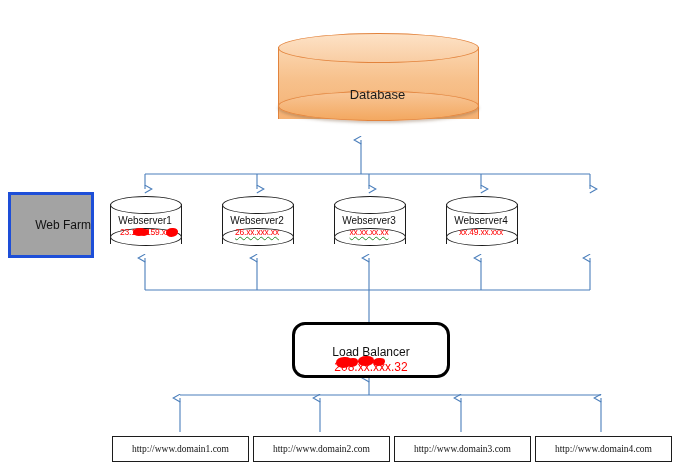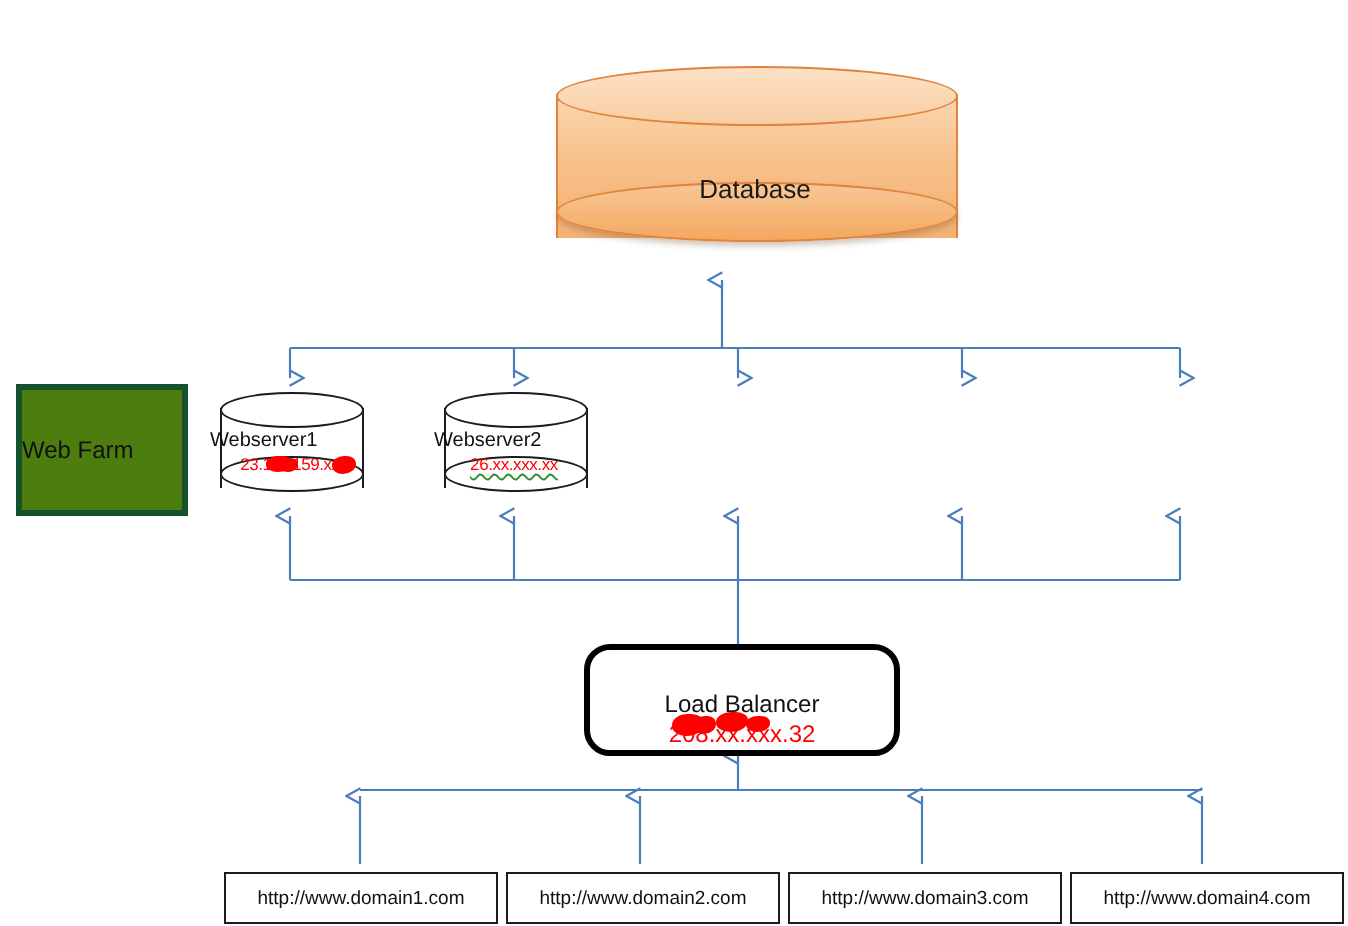--- a/index.html
+++ b/index.html
@@ -24,47 +24,47 @@
       font-size:13px;color:#1a1a1a;z-index:5;}
 
   
   .ws{position:absolute;top:196px;width:70px;height:56px;}
   .ws .wbody{position:absolute;left:0;top:8px;width:100%;height:40px;
       background:#ffffff;border-left:1px solid #1c1c1c;border-right:1px solid #1c1c1c;}
   .ws .wbot{position:absolute;left:0;top:32px;width:100%;height:16px;
       border:1px solid #1c1c1c;border-radius:50%;background:#ffffff;}
   .ws .wtop{position:absolute;left:0;top:0;width:100%;height:16px;
       border:1px solid #1c1c1c;border-radius:50%;background:#ffffff;}
-  .ws .wname{position:absolute;left:-5px;top:19px;width:80px;
+  .ws .wname{position:absolute;left:-5px;top:19px;width:80px;text-align:center;
       font-size:10px;color:#111;z-index:4;white-space:nowrap;}
   .ws .wip{position:absolute;left:-5px;top:31px;width:80px;text-align:center;
       font-size:8.5px;color:#ff0000;z-index:4;white-space:nowrap;letter-spacing:-.2px;}
   .wip.squig{text-decoration:underline;text-decoration-color:#2e8b2e;
       text-decoration-style:wavy;text-underline-offset:1px;}
 
   
   .blob{position:absolute;background:#ff0000;border-radius:50% 40% 55% 45%;z-index:6;}
 
   
   #webfarm{position:absolute;left:8px;top:192px;width:80px;height:60px;
-      border:3px solid #14532d;background:#4d7c0f;
-      display:flex;align-items:center;justify-content:flex-start;
+      border:3px solid #1d4ed8;background:#a3a3a3;
+      display:flex;align-items:center;justify-content:flex-end;
       font-size:12px;color:#111;}
 
   
   #loadbalancer{position:absolute;left:292px;top:322px;width:152px;height:50px;
       border:3px solid #000000;border-radius:13px;background:#ffffff;
       display:flex;flex-direction:column;align-items:center;justify-content:center;}
   #loadbalancer .lbname{font-size:12px;color:#111;line-height:15px;margin-top:20px;}
   #loadbalancer .lbip{font-size:12px;color:#ff0000;line-height:15px;position:relative;}
 
   
   .domain{position:absolute;top:436px;height:24px;border:1px solid #1c1c1c;
       background:#ffffff;display:flex;align-items:center;justify-content:center;
-      font-size:9.5px;color:#111;white-space:nowrap;}
+      font-size:9.5px;color:#111;white-space:nowrap;font-family:Liberation Serif, serif;}
 </style>
 </head>
 <body>
 
 <div class="stage">
 
   <svg class="wires" viewBox="0 0 674 463" xmlns="http://www.w3.org/2000/svg">
     <defs>
       <marker id="ah" markerWidth="9" markerHeight="9" refX="4.5" refY="7.6" orient="auto" markerUnits="userSpaceOnUse">
         <path d="M0.6,7.8 L4.5,0.8 L8.4,7.8" fill="none" stroke="#4a7ebb" stroke-width="1.1"></path>
@@ -120,21 +120,35 @@
   </div>
 
   <div class="ws" id="ws1" style="left:222px">
     <div class="wbody"></div>
     <div class="wbot"></div>
     <div class="wtop"></div>
     <div class="wname">Webserver2</div>
     <div class="wip squig">26.xx.xxx.xx</div>
   </div>
 
+  <div class="ws" id="ws2" style="left:334px">
+    <div class="wbody"></div>
+    <div class="wbot"></div>
+    <div class="wtop"></div>
+    <div class="wname">Webserver3</div>
+    <div class="wip squig">xx.xx.xx.xx</div>
+  </div>
 
+  <div class="ws" id="ws3" style="left:446px">
+    <div class="wbody"></div>
+    <div class="wbot"></div>
+    <div class="wtop"></div>
+    <div class="wname">Webserver4</div>
+    <div class="wip">xx.49.xx.xxx</div>
+  </div>
 
 
   <div id="loadbalancer">
     <div class="lbname">Load Balancer</div>
     <div class="lbip">208.xx.xxx.32</div>
     <div class="blob" style="left:41px;top:32px;width:16px;height:11px;"></div>
     <div class="blob" style="left:52px;top:33px;width:11px;height:9px;"></div>
     <div class="blob" style="left:63px;top:31px;width:16px;height:10px;"></div>
     <div class="blob" style="left:78px;top:33px;width:12px;height:8px;"></div>
   </div>

